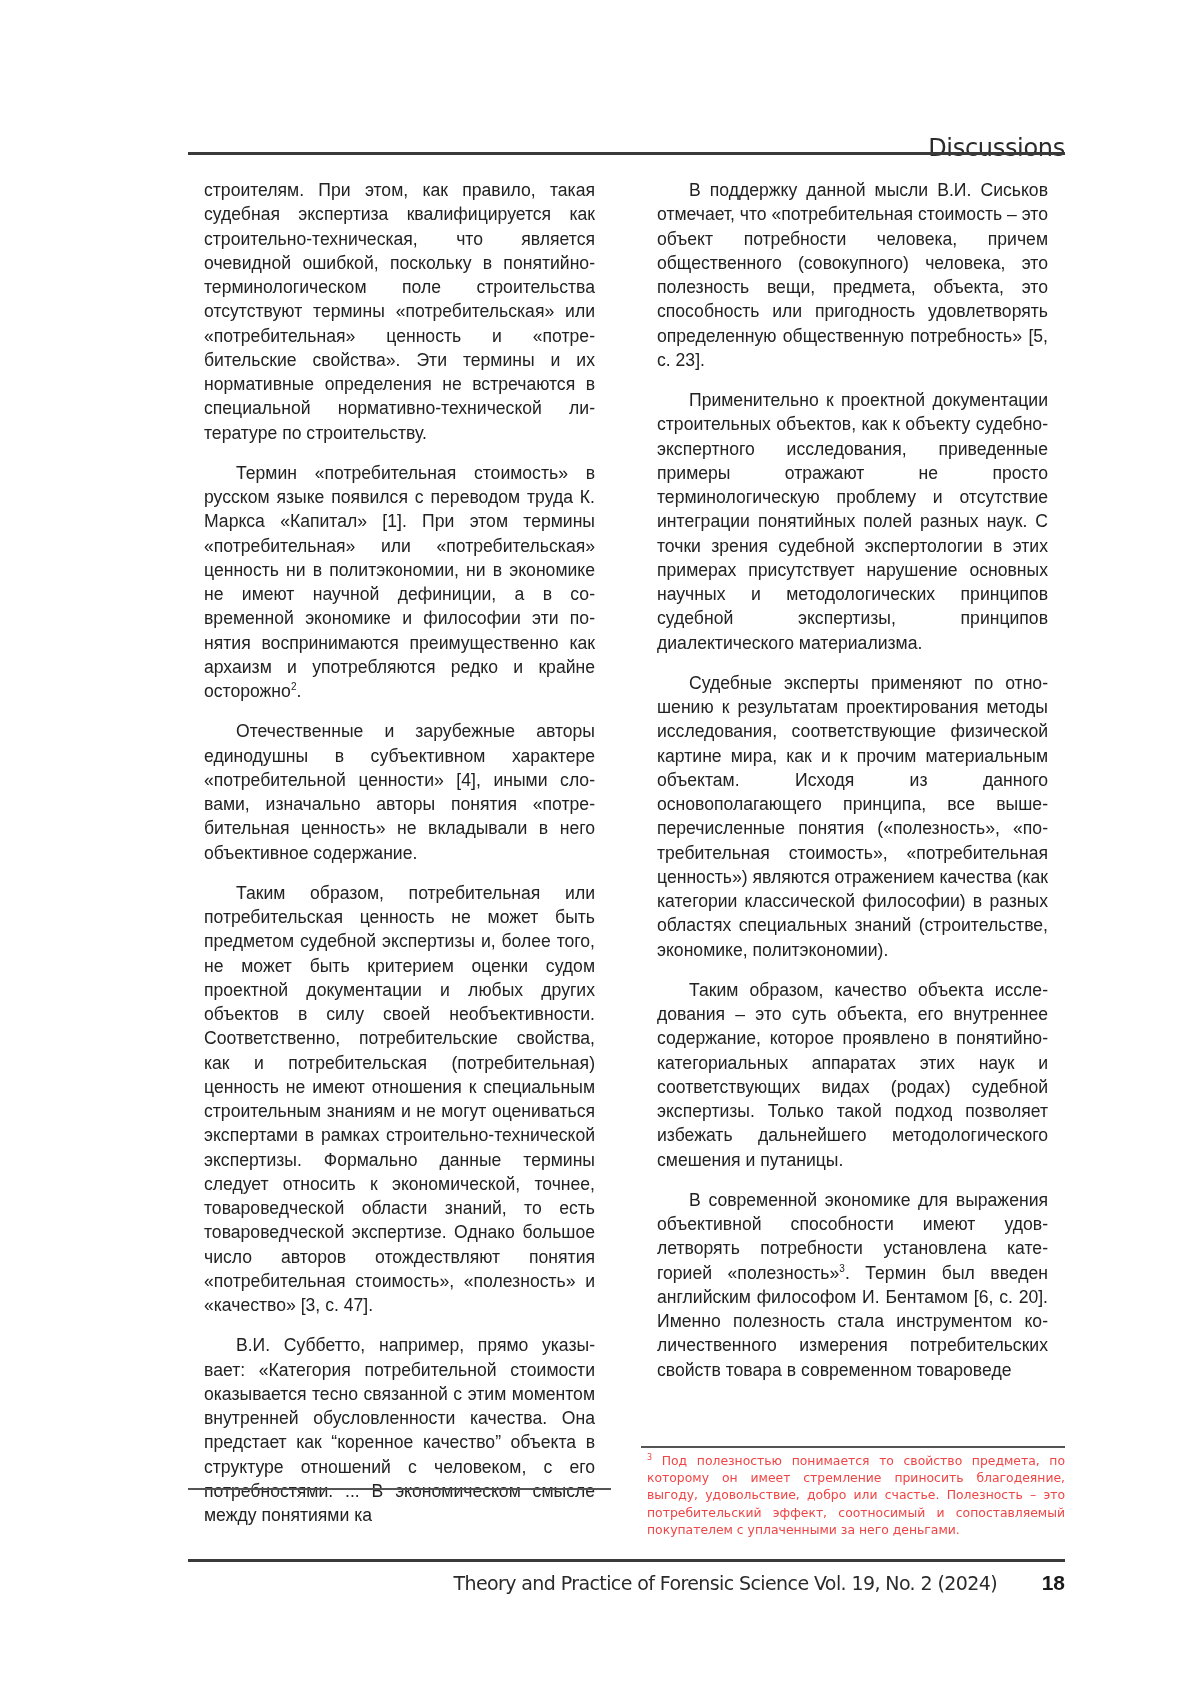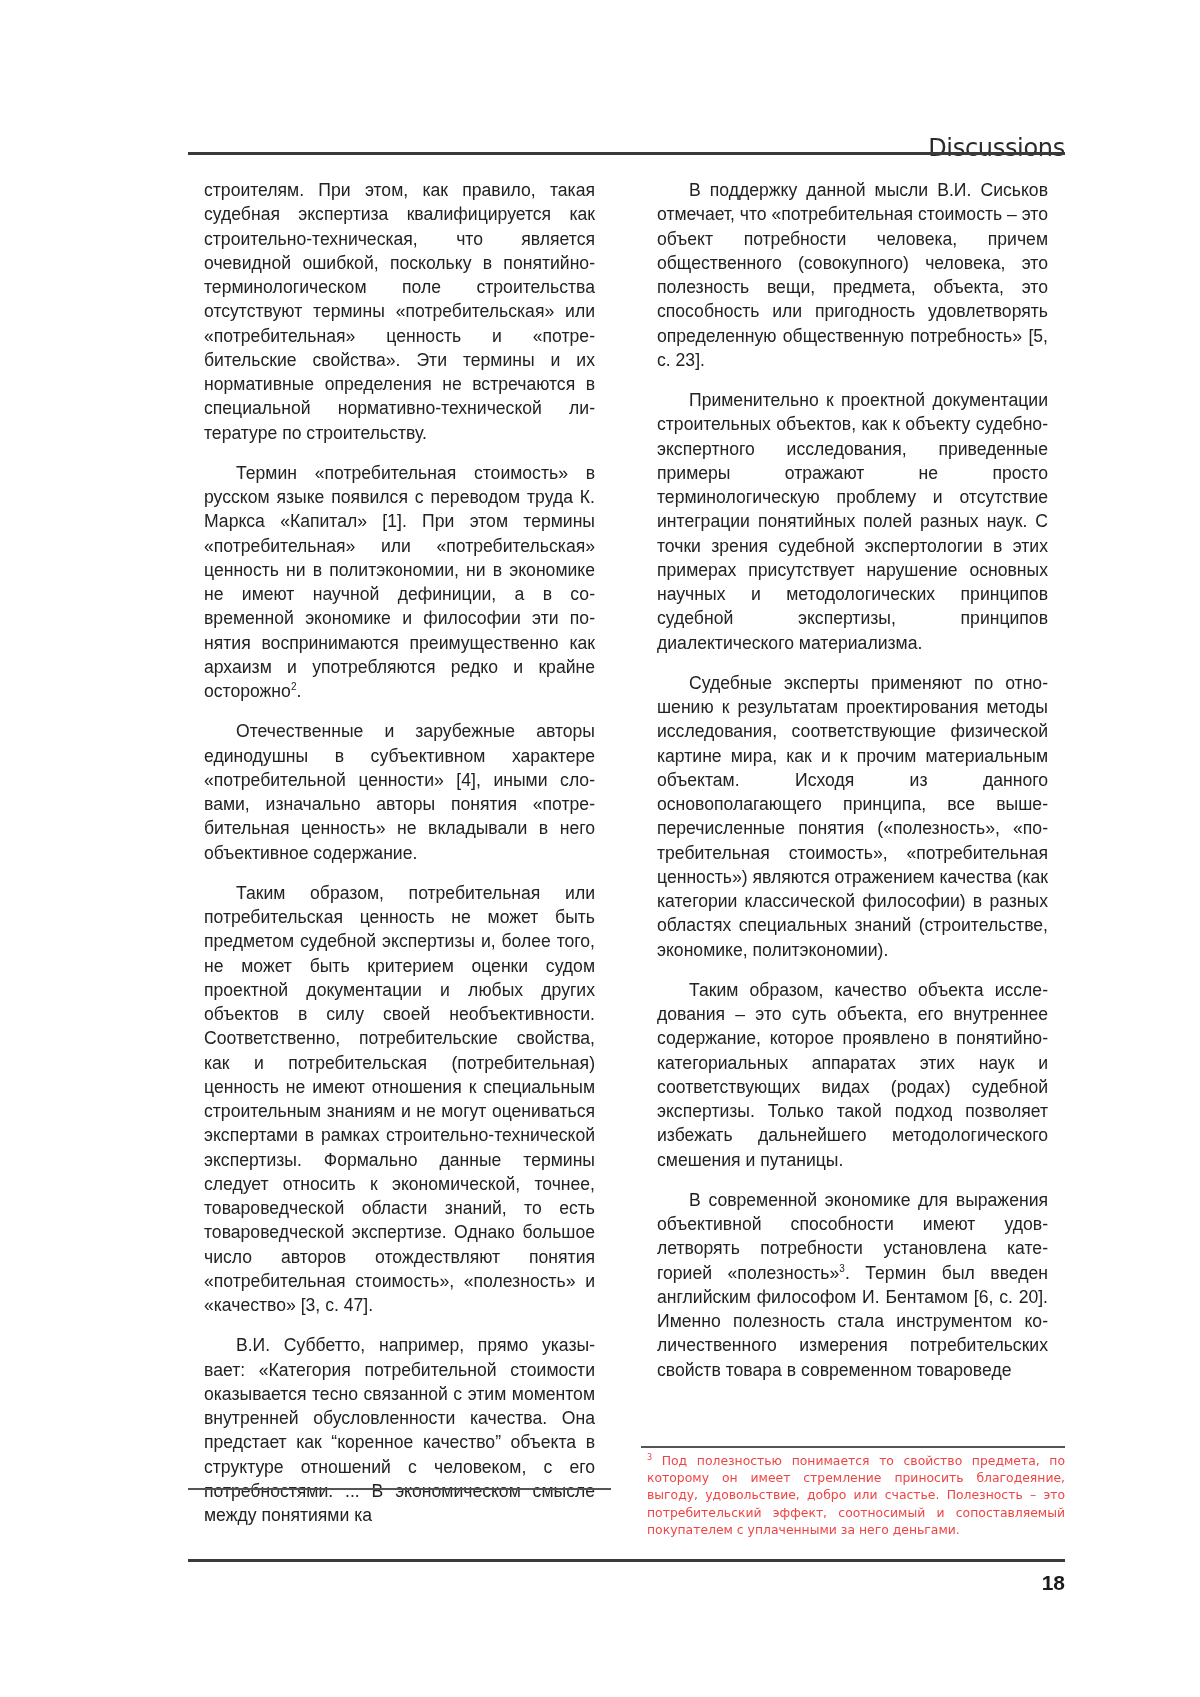--- a/index.html
+++ b/index.html
@@ -42,14 +42,15 @@
     <p>Таким образом, качество объекта иссле­дования – это суть объекта, его внутреннее содержание, которое проявлено в понятий­но-категориальных аппаратах этих наук и соответствующих видах (родах) судебной экспертизы. Только такой подход позволяет избежать дальнейшего методологического смешения и путаницы.</p>
     <p><span>В современной экономике для выраже­ния объективной способности имеют удов­летворять потребности установлена кате­горией «полезность»</span><sup>3</sup><span>. Термин был введен английским философом И. Бентамом [6, с. 20]. Именно полезность стала инструментом ко­личественного измерения потребительских свойств товара в современном товароведе­</span></p>
   </div>
 
   <div class="fn-rule" style="left:0; width:423px; top:1488px;"></div>
 
   <div class="fn-rule" style="left:453px; width:424px; top:1446px;"></div>
   <div class="fn" style="left:459px; width:418px; top:1452px;"><sup>3</sup><span> Под полезностью понимается то свойство предмета, по которому он имеет стремление приносить благодеяние, выгоду, удовольствие, добро или счастье. Полезность – это потребительский эффект, соотносимый и сопоставляемый покупателем с уплаченными за него деньгами.</span></div>
 
   <div class="rule-bottom"></div>
+  <div class="footer-journal">Theory and Practice of Forensic Science Vol. 19, No. 2 (2024)</div>
   <div class="footer-page">18</div>
 </div>
 
 </body></html>

